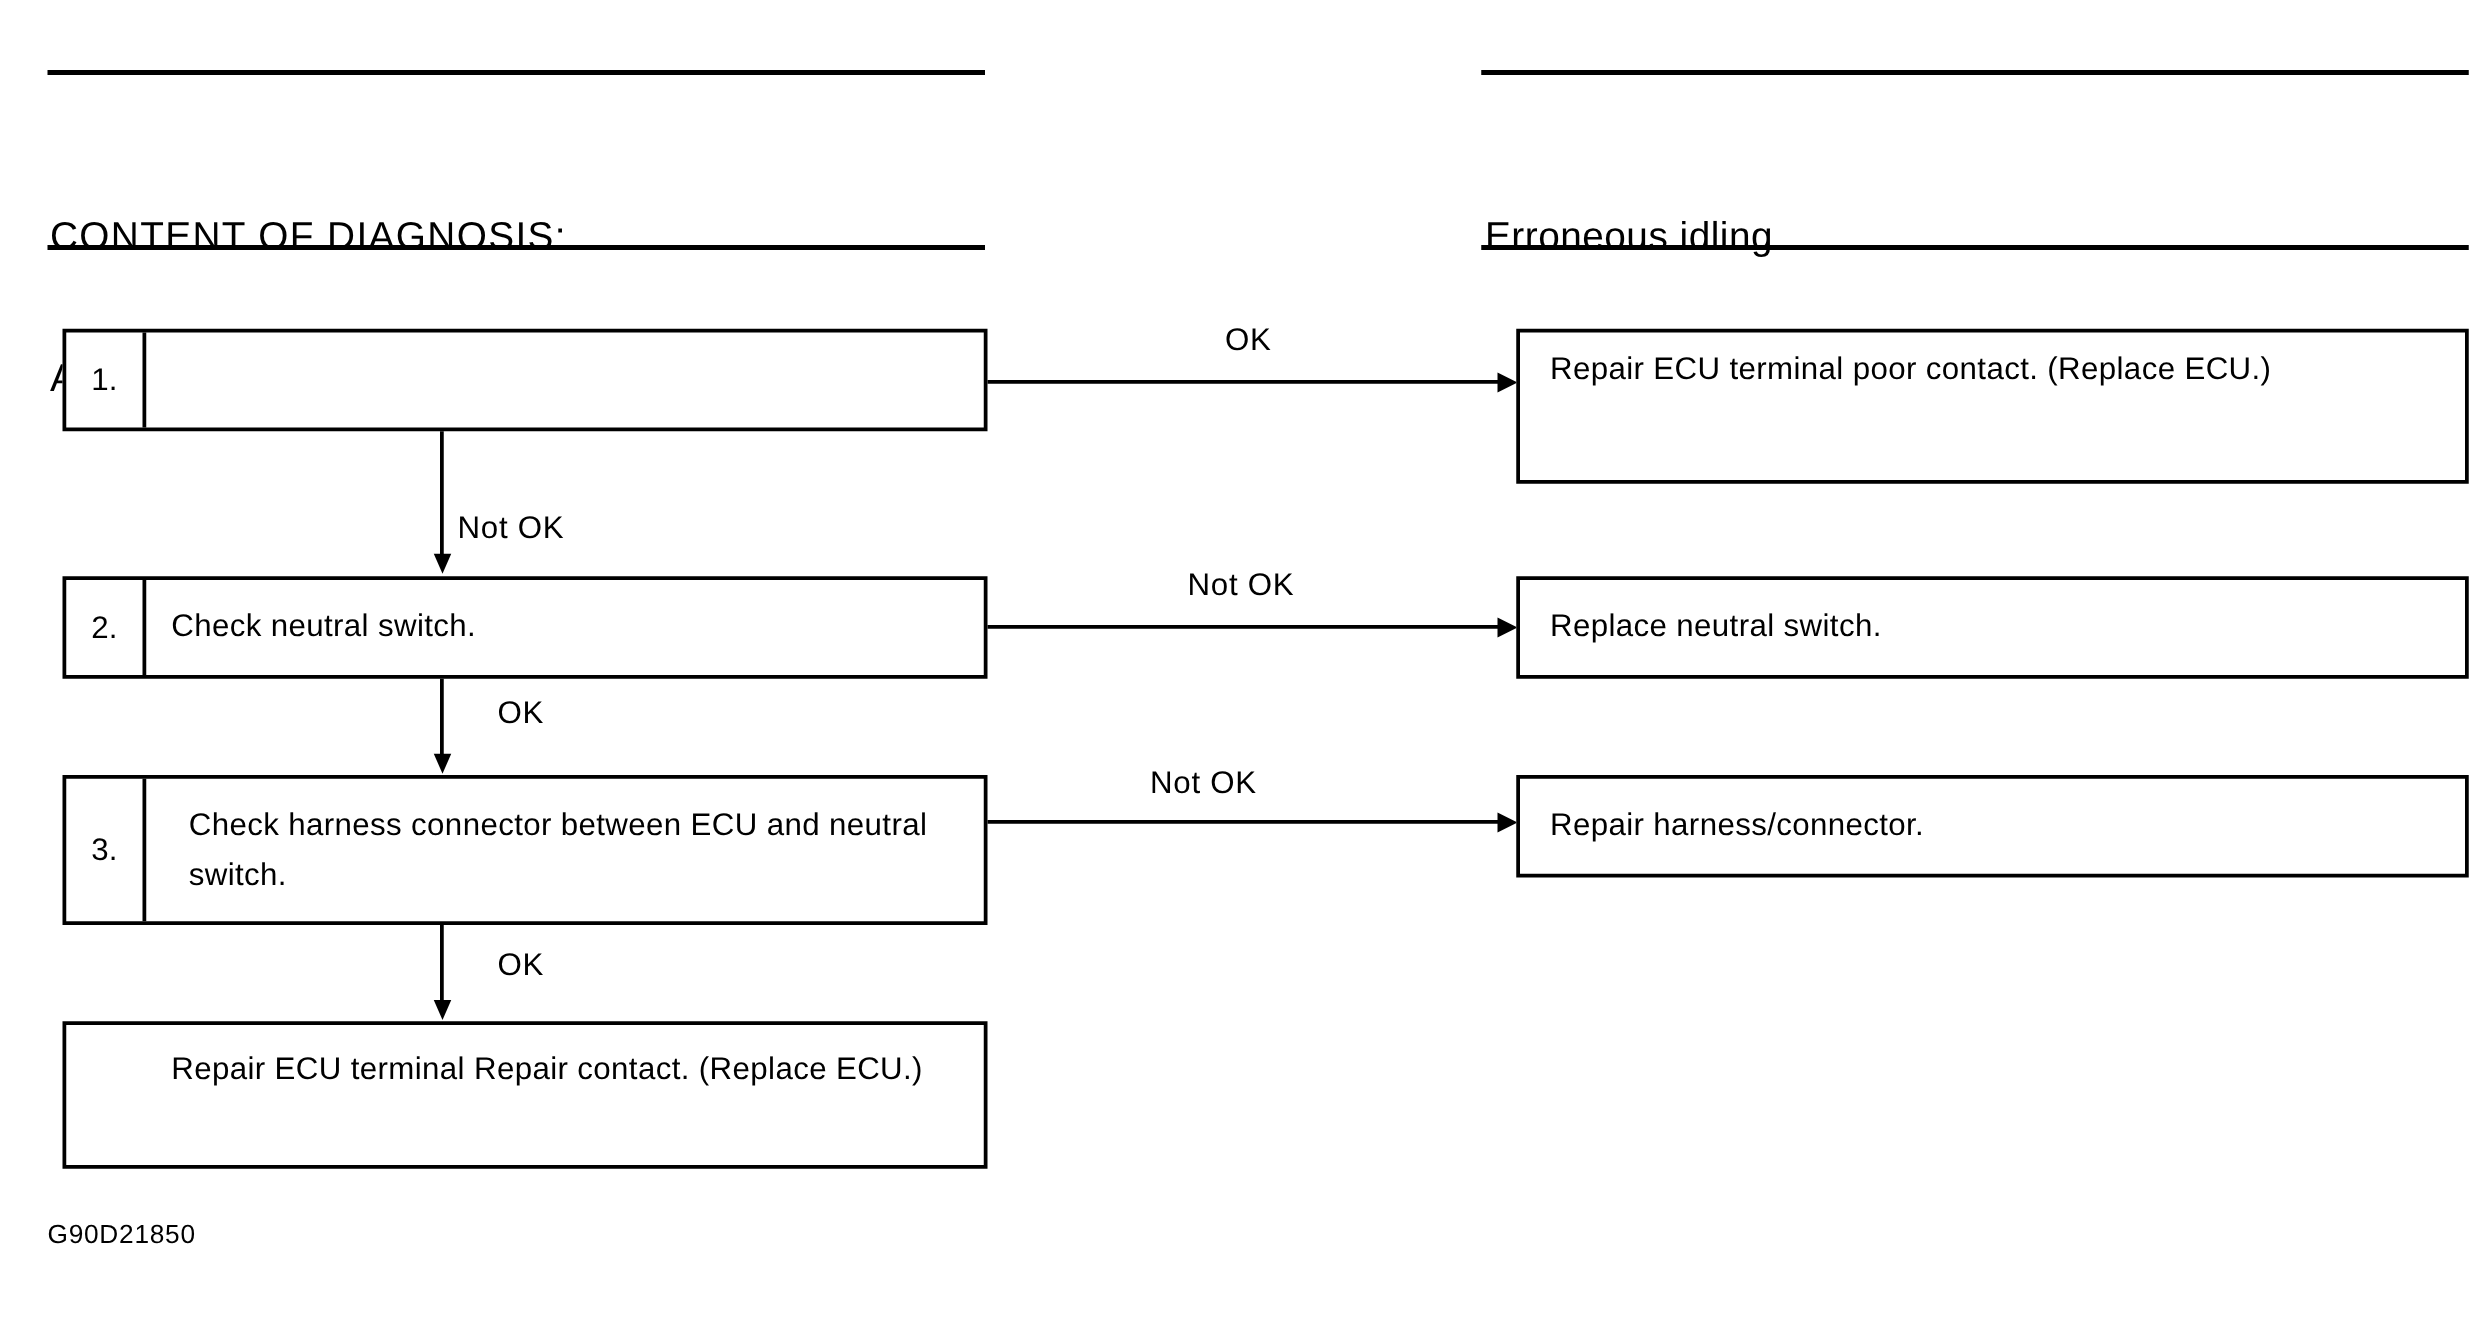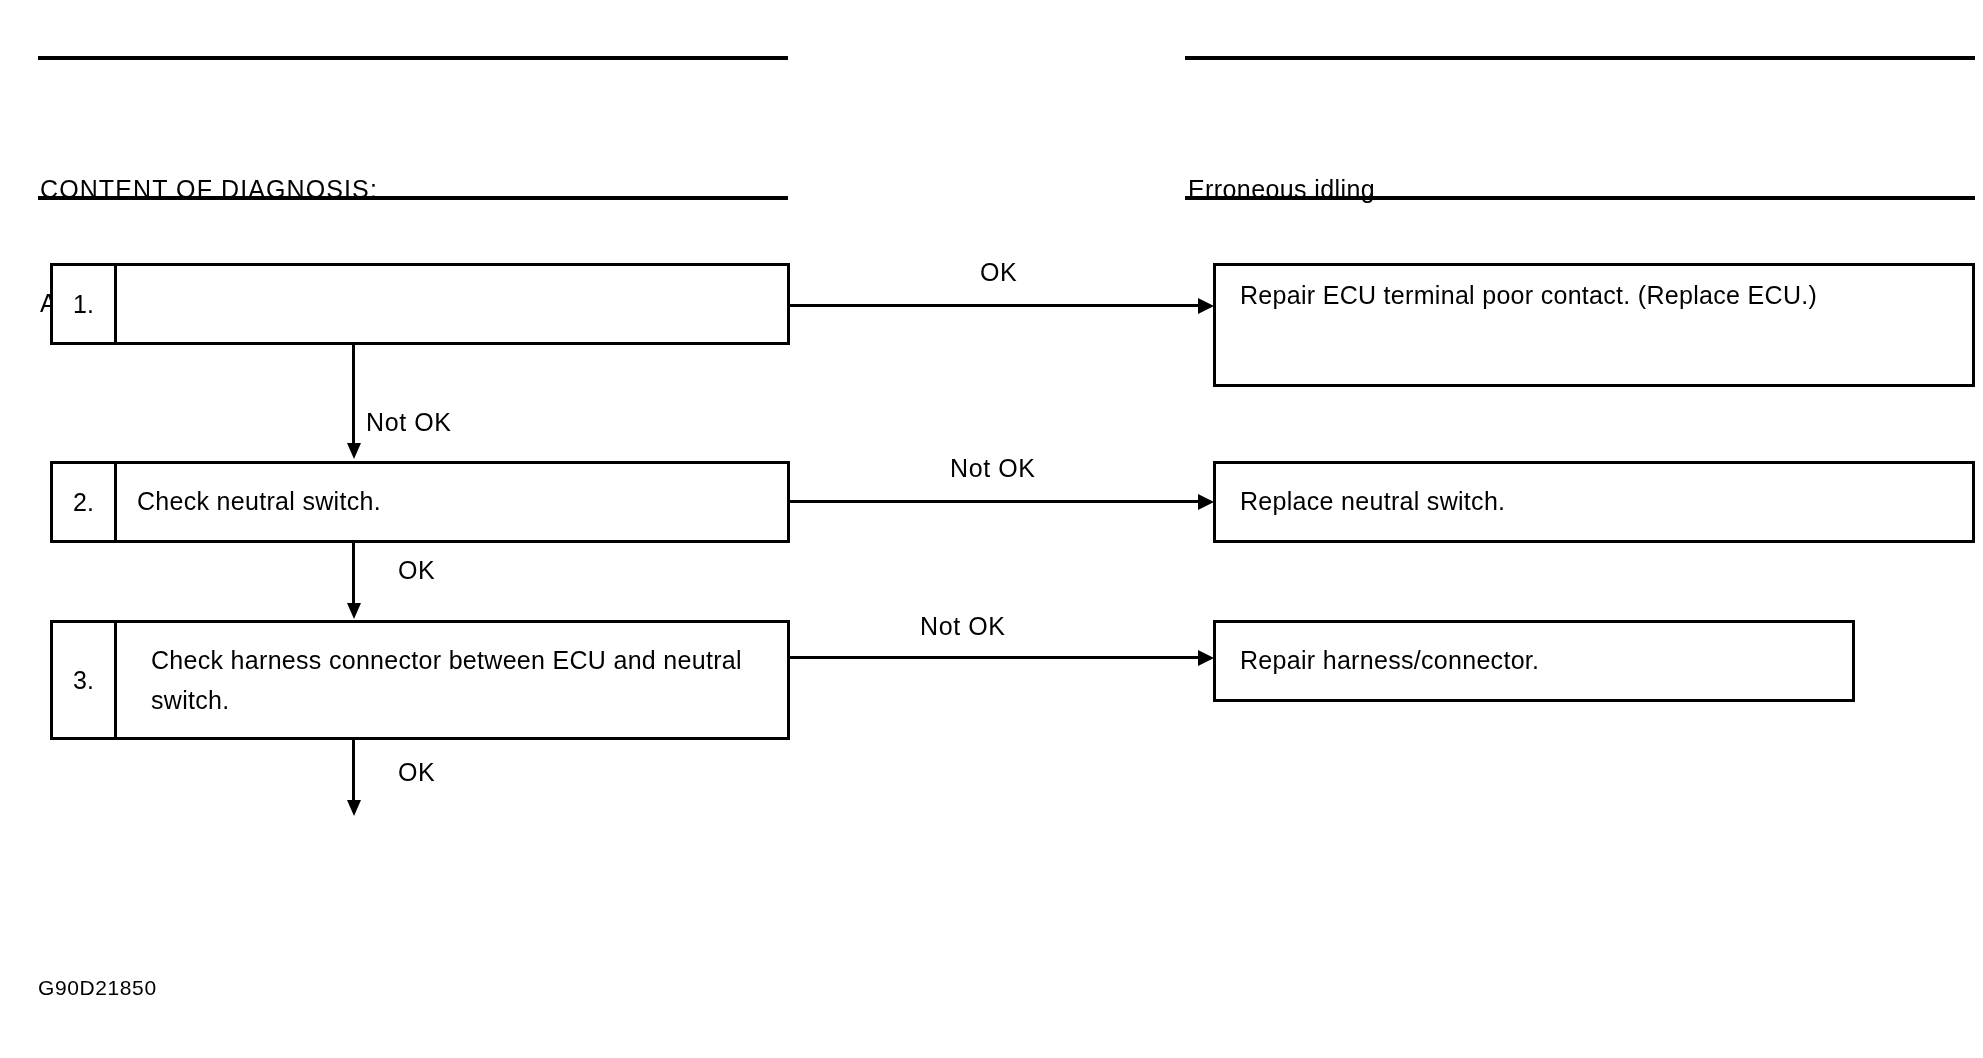--- a/index.html
+++ b/index.html
@@ -20,21 +20,21 @@
   
   .rule {
     position: absolute;
     background: #000000;
     height: 4px;
   }
 
   
   .hdr {
     position: absolute;
-    font-size: 25px;
+    font-size: 31px;
     line-height: 38px;
     letter-spacing: 0.4px;
     white-space: pre;
   }
   .hdr .hdr-title { display: block; letter-spacing: 1.1px; }
   .hdr .hdr-sub   { display: block; }
 
   
   .box {
     position: absolute;
@@ -160,24 +160,27 @@
 
   <div class="box" style="left:50px; top:620px; width:740px; height:120px;">
     <div class="box-num">3.</div>
     <div class="box-text" style="left:98px; top:17px; width:600px;">Check harness connector between ECU and neutral switch.</div>
   </div>
 
   <div class="hline" style="left:790px; top:656px; width:410px;"></div>
   <div class="arrow-right" style="left:1198px; top:650px;"></div>
   <div class="edge-label" style="left:920px; top:612px;">Not OK</div>
 
-  <div class="box" style="left:1213px; top:620px; width:642px; height:82px;">
+  <div class="box" style="left:1213px; top:620px; width:762px; height:82px;">
     <div class="box-text" style="left:24px; top:17px; width:700px;">Repair harness/connector.</div>
   </div>
 
   <div class="vline" style="left:352px; top:740px; height:62px;"></div>
   <div class="arrow-down" style="left:347px; top:800px;"></div>
   <div class="edge-label" style="left:398px; top:758px;">OK</div>
 
+  <div class="box" style="left:50px; top:817px; width:740px; height:118px;">
+    <div class="box-text" style="left:84px; top:15px; width:610px;">Repair ECU terminal Repair contact. (Replace ECU.)</div>
+  </div>
 
   <div class="fig-code" style="left:38px; top:952px;">G90D21850</div>
 
 </div>
 
 </body></html>

